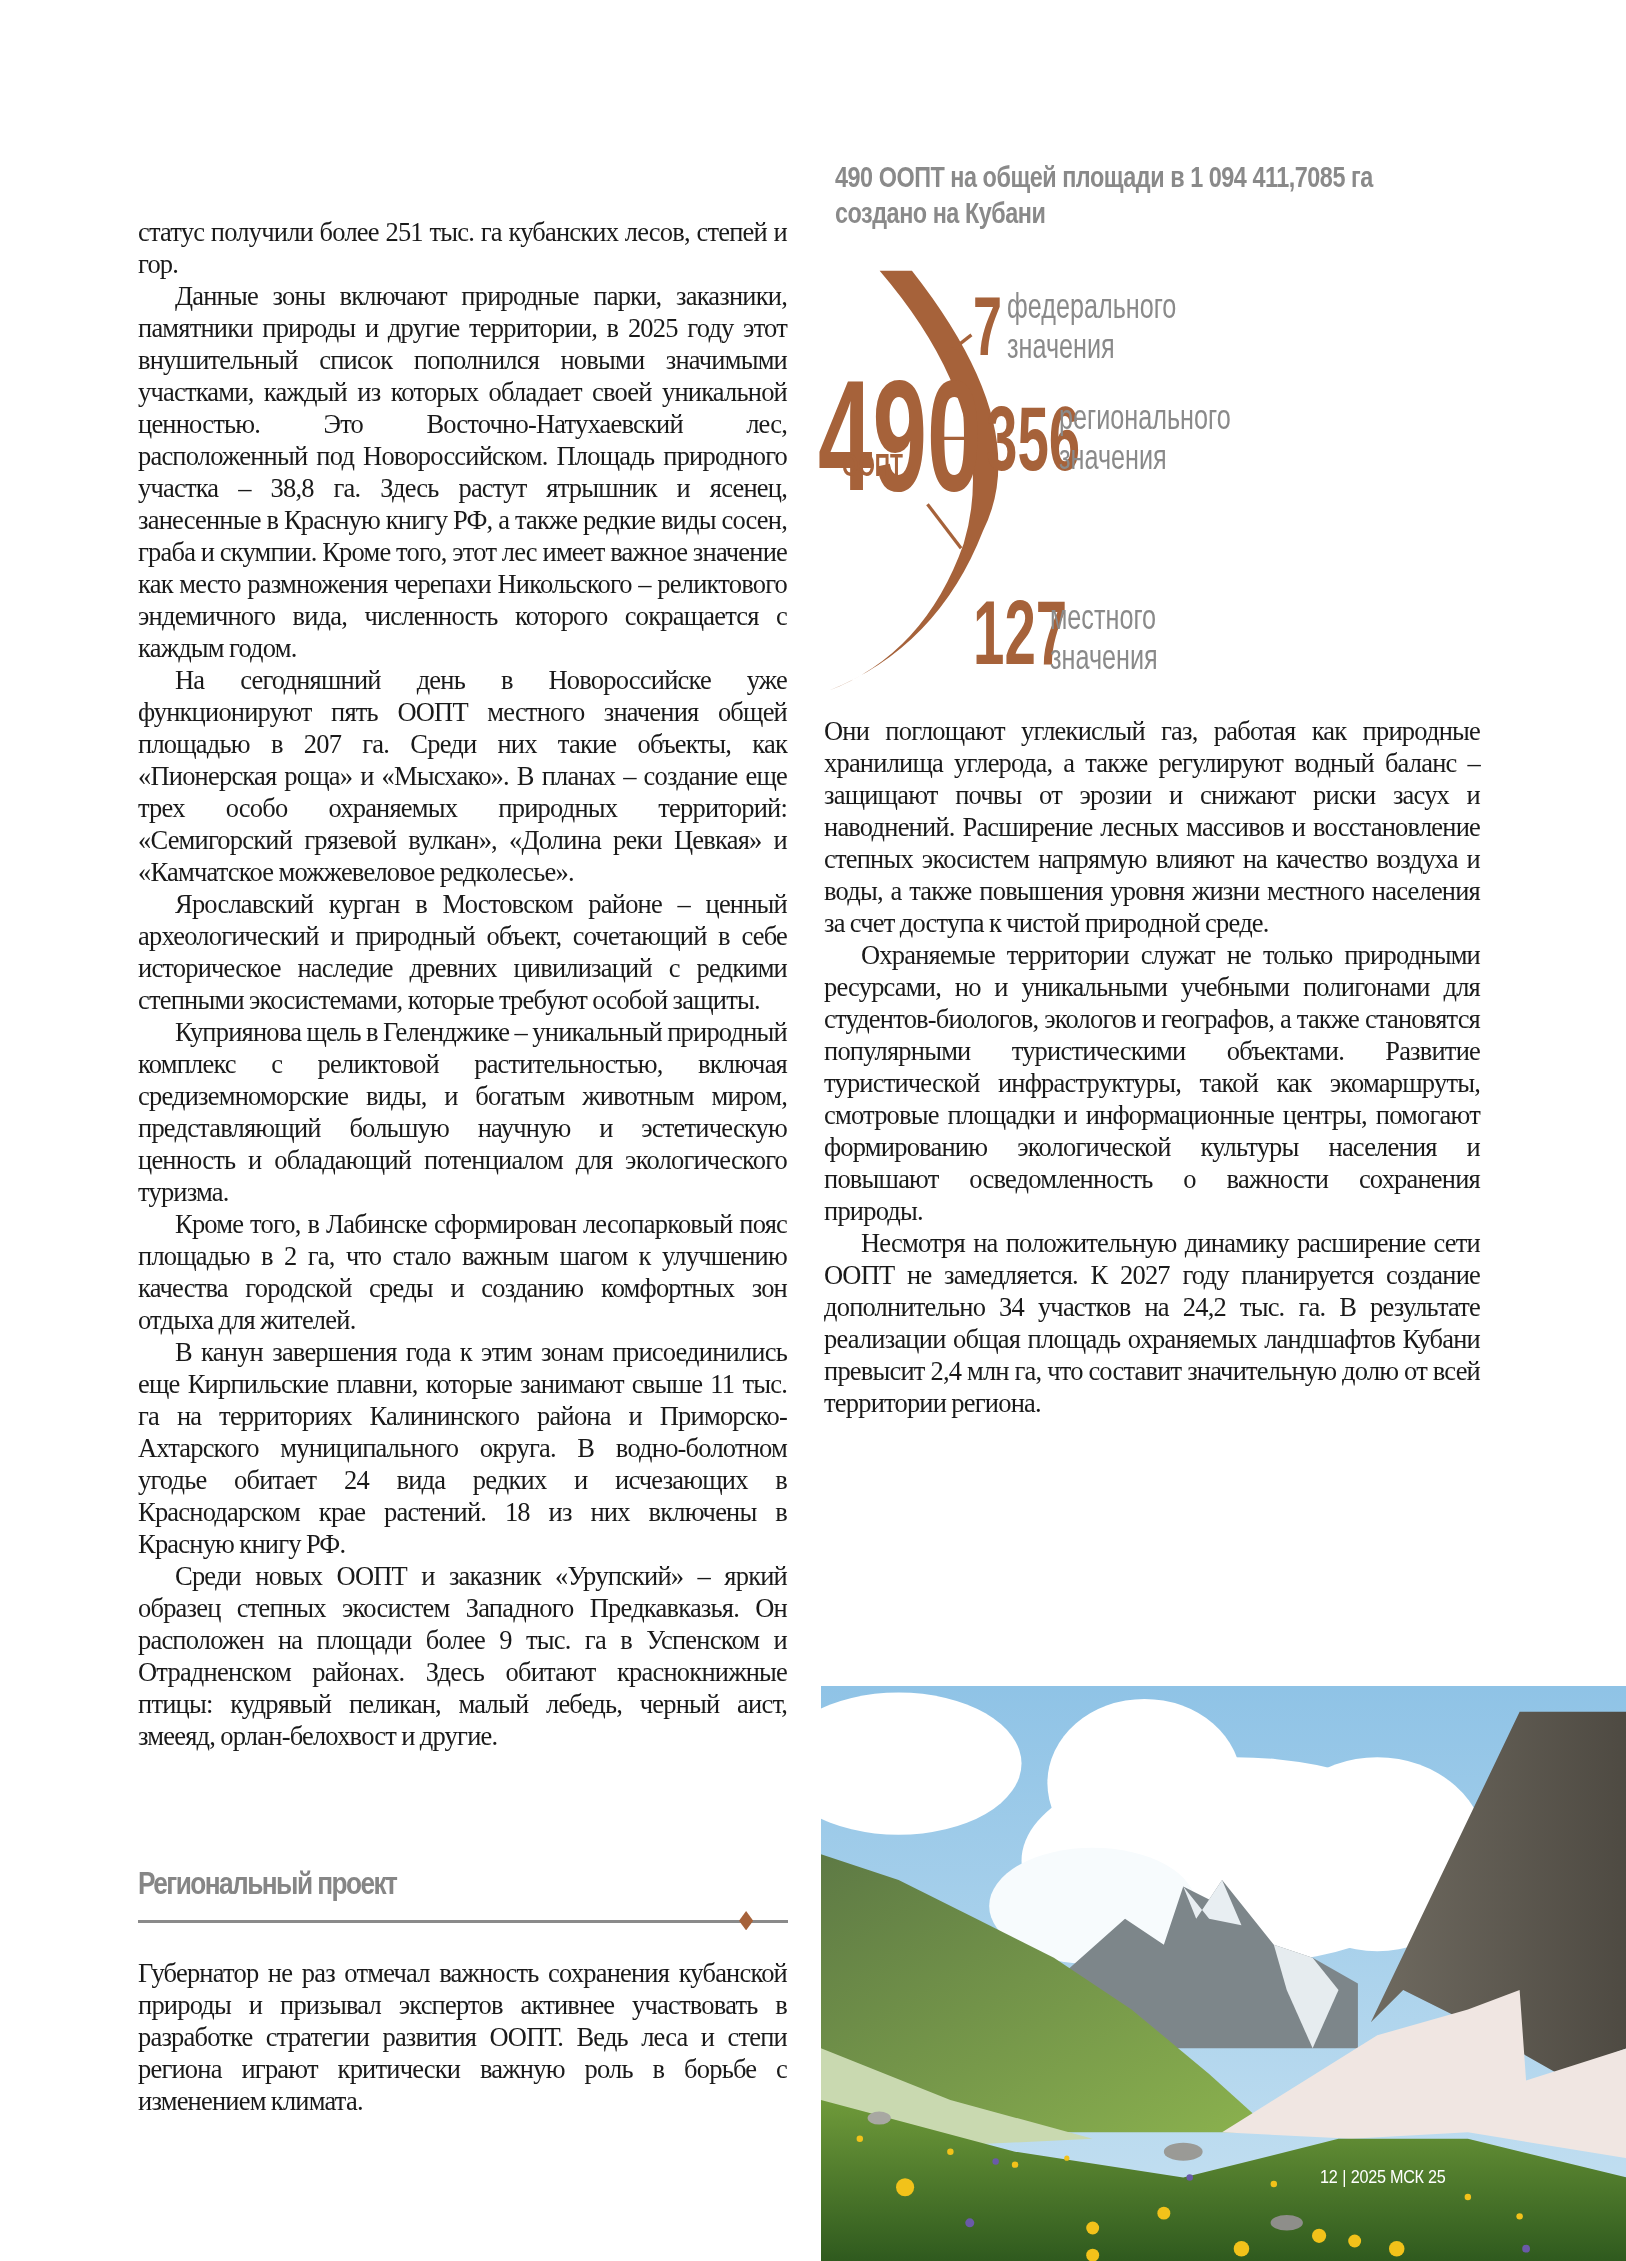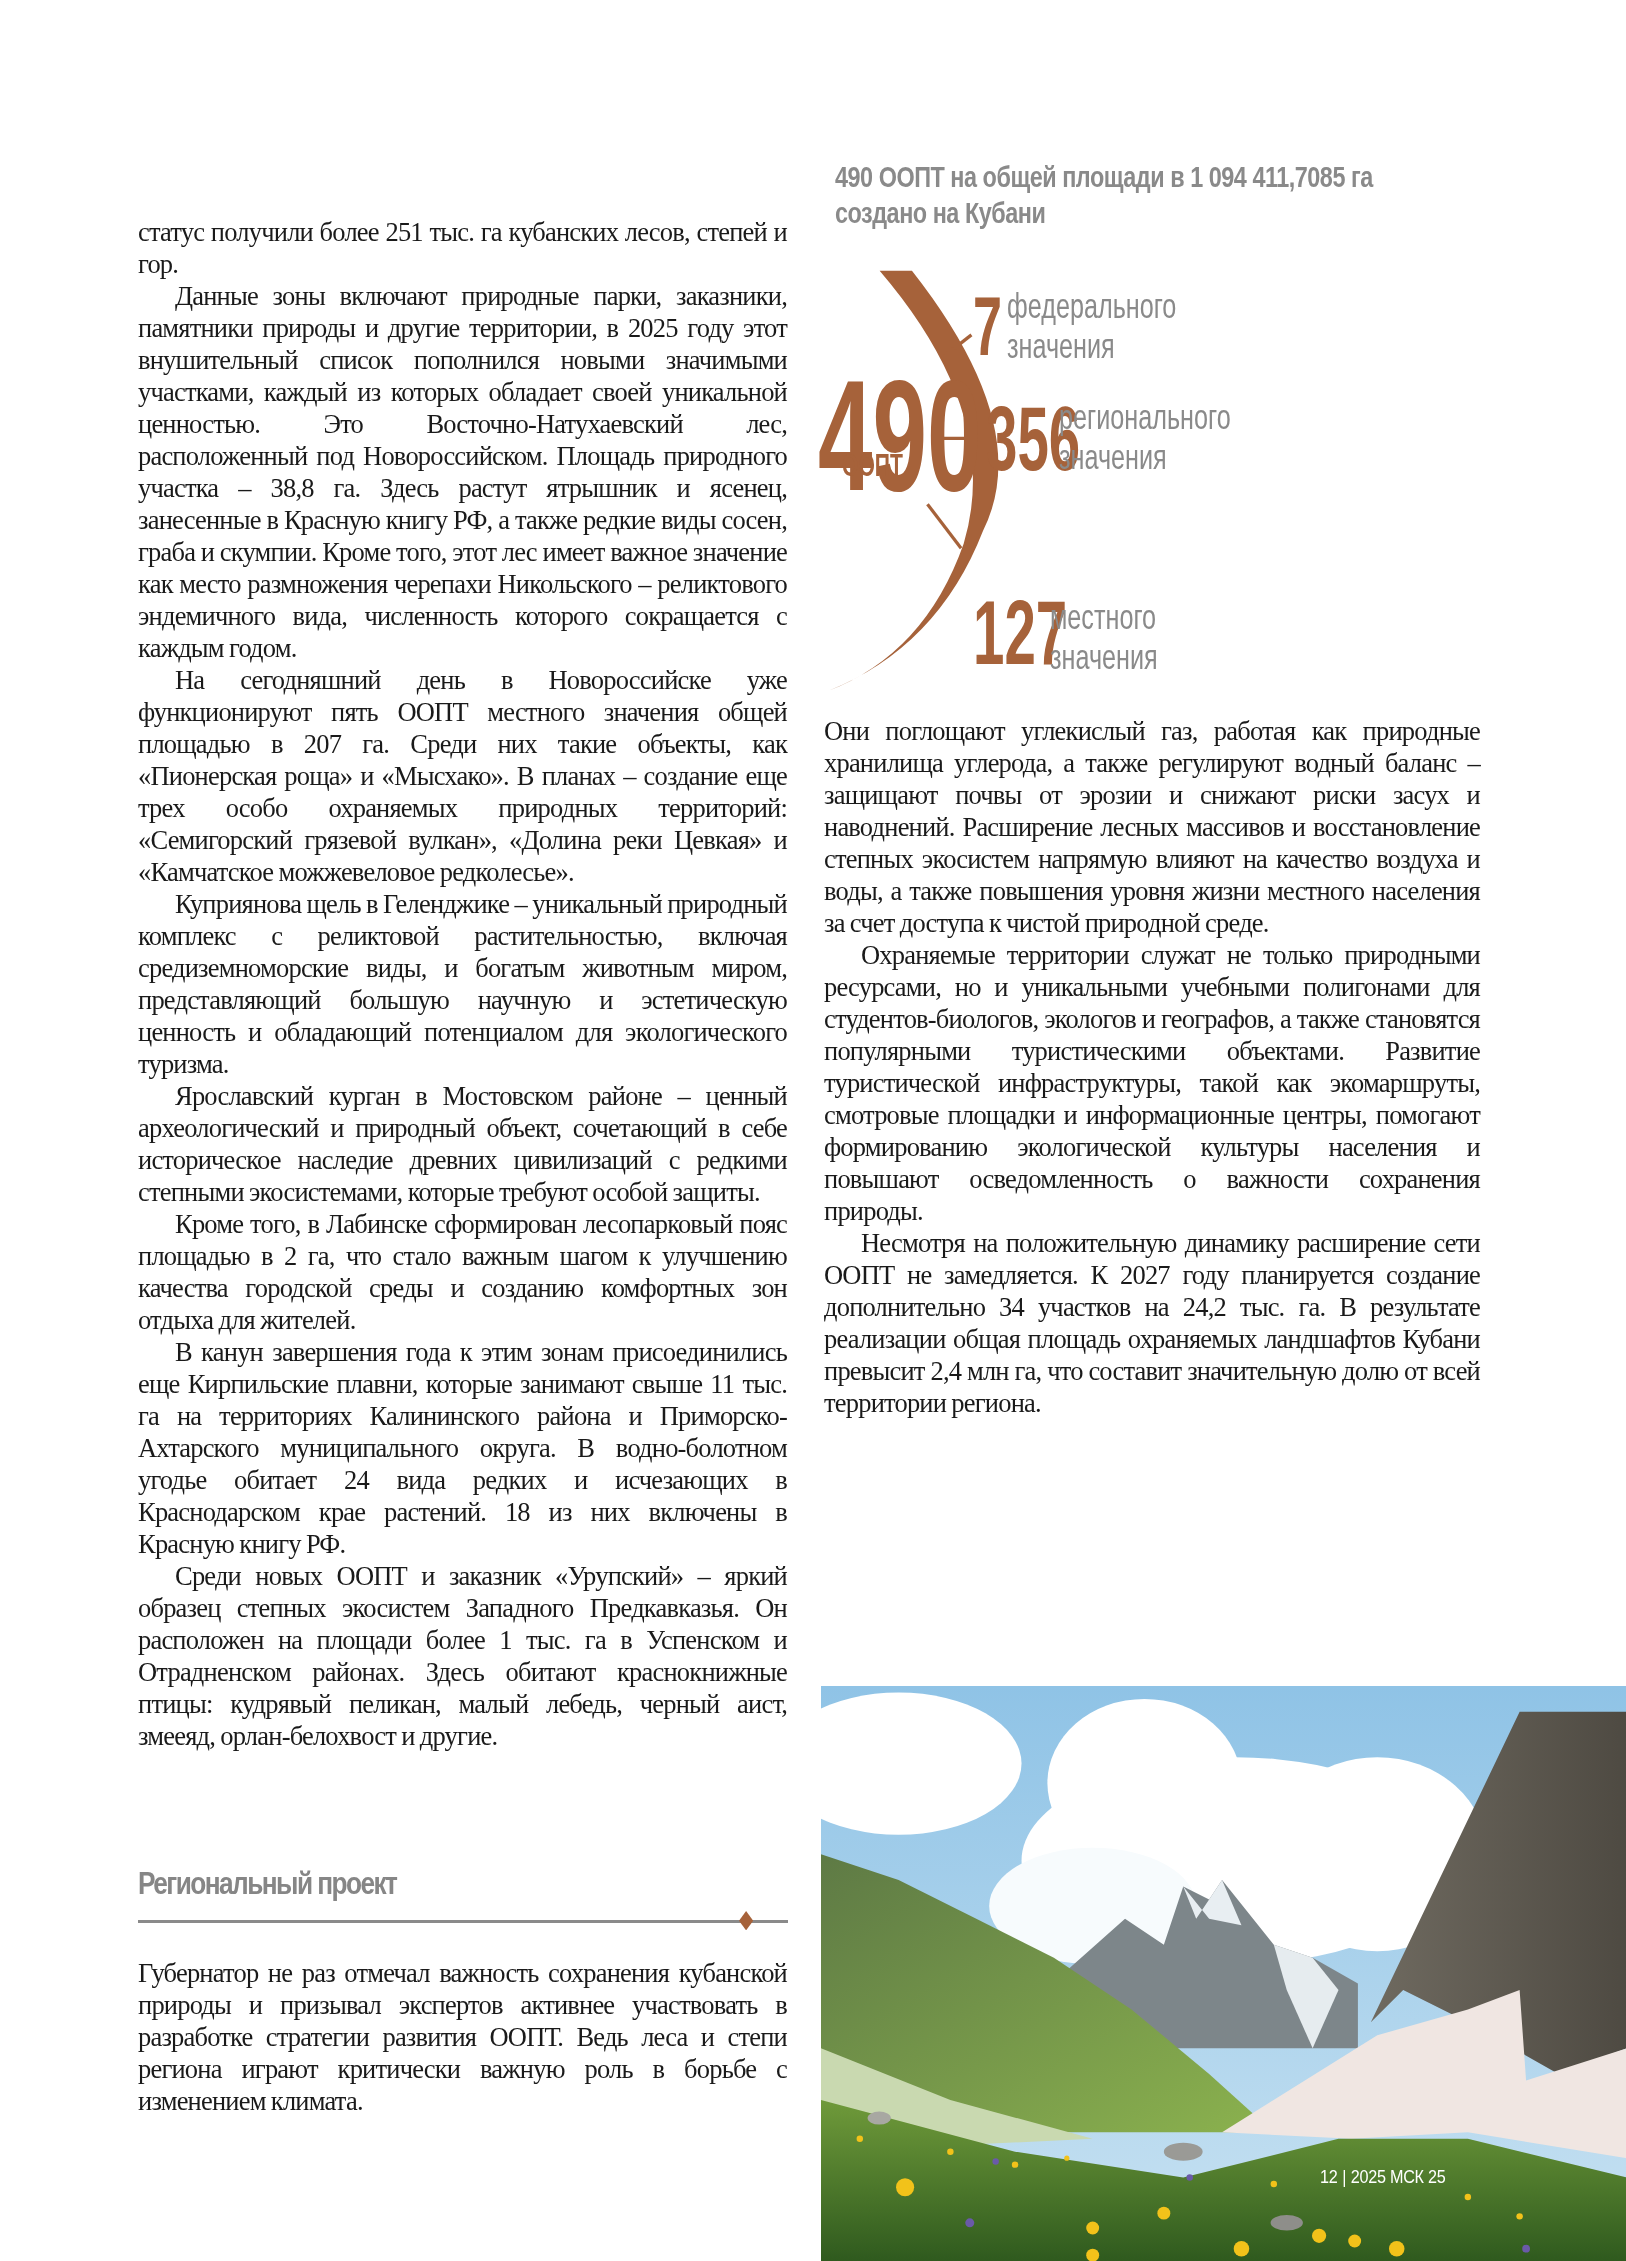--- a/index.html
+++ b/index.html
@@ -24,25 +24,25 @@
   .page-footer { position:absolute; left:1320px; top:2167px; font-family:"Liberation Sans", "DejaVu Sans", sans-serif; color:#ffffff; font-size:18px; letter-spacing:-0.3px; transform:scaleX(0.9); transform-origin:left top; white-space:nowrap; }
   .page-footer .sep { margin:0 5.2px; }
 </style>
 </head>
 <body>
 
 <div class="col col-left">
   <p class="para">статус получили более 251 тыс. га кубанских лесов, степей и гор.</p>
   <p class="para indent">Данные зоны включают природные парки, заказники, памятники природы и другие территории, в 2025 году этот внушительный список пополнился новыми значимыми участками, каждый из которых обладает своей уникальной ценностью. Это Восточно-Натухаевский лес, расположенный под Новороссийском. Площадь природного участка – 38,8 га. Здесь растут ятрышник и ясенец, занесенные в Красную книгу РФ, а также редкие виды сосен, граба и скумпии. Кроме того, этот лес имеет важное значение как место размножения черепахи Никольского – реликтового эндемичного вида, численность которого сокращается с каждым годом.</p>
   <p class="para indent">На сегодняшний день в Новороссийске уже функционируют пять ООПТ местного значения общей площадью в 207 га. Среди них такие объекты, как «Пионерская роща» и «Мысхако». В планах – создание еще трех особо охраняемых природных территорий: «Семигорский грязевой вулкан», «Долина реки Цевкая» и «Камчатское можжевеловое редколесье».</p>
+  <p class="para indent">Ярославский курган в Мостовском районе – ценный археологический и природный объект, сочетающий в себе историческое наследие древних цивилизаций с редкими степными экосистемами, которые требуют особой защиты.</p>
   <p class="para indent">Куприянова щель в Геленджике – уникальный природный комплекс с реликтовой растительностью, включая средиземноморские виды, и богатым животным миром, представляющий большую научную и эстетическую ценность и обладающий потенциалом для экологического туризма.</p>
-  <p class="para indent">Ярославский курган в Мостовском районе – ценный археологический и природный объект, сочетающий в себе историческое наследие древних цивилизаций с редкими степными экосистемами, которые требуют особой защиты.</p>
   <p class="para indent">Кроме того, в Лабинске сформирован лесопарковый пояс площадью в 2 га, что стало важным шагом к улучшению качества городской среды и созданию комфортных зон отдыха для жителей.</p>
   <p class="para indent">В канун завершения года к этим зонам присоединились еще Кирпильские плавни, которые занимают свыше 11 тыс. га на территориях Калининского района и Приморско-Ахтарского муниципального округа. В водно-болотном угодье обитает 24 вида редких и исчезающих в Краснодарском крае растений. 18 из них включены в Красную книгу РФ.</p>
-  <p class="para indent">Среди новых ООПТ и заказник «Урупский» – яркий образец степных экосистем Западного Предкавказья. Он расположен на площади более 1 тыс. га в Успенском и Отрадненском районах. Здесь обитают краснокнижные птицы: кудрявый пеликан, малый лебедь, черный аист, змееяд, орлан-белохвост и другие.</p>
+  <p class="para indent">Среди новых ООПТ и заказник «Урупский» – яркий образец степных экосистем Западного Предкавказья. Он расположен на площади более 9 тыс. га в Успенском и Отрадненском районах. Здесь обитают краснокнижные птицы: кудрявый пеликан, малый лебедь, черный аист, змееяд, орлан-белохвост и другие.</p>
 </div>
 
 <h2 class="section-heading">Региональный проект</h2>
 <div class="section-rule">
   <svg class="diamond" viewBox="0 0 22 30" width="14.2" height="19.4">
     <polygon points="11,0 22,15 11,30 0,15" fill="#A6623A"></polygon>
   </svg>
 </div>
 
 <div class="col-left-2">

